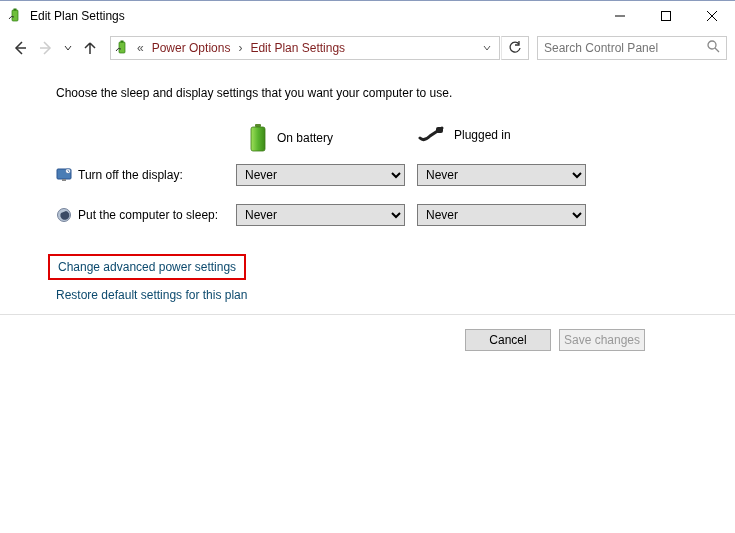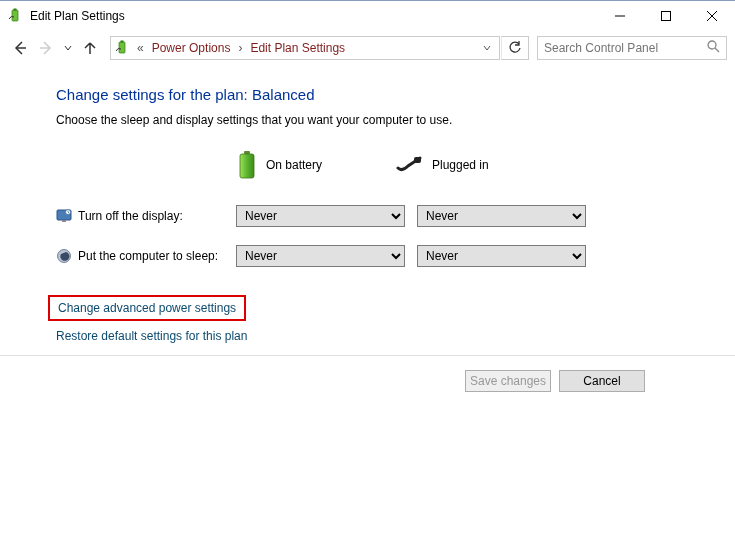--- a/index.html
+++ b/index.html
@@ -97,22 +97,23 @@
   margin-bottom: 10px;
 }
 .subtext {
   font-size: 12px;
   margin-bottom: 24px;
 }
 
 
 .modes-row {
   display: flex;
-  align-items: center;
-  margin-bottom: 26px;
+  align-items: flex-start;
+  margin-bottom: 12px;
+  gap: 11px;
 }
 .modes-row .indent { width: 180px; }
 .mode-col {
   display: flex; align-items: center;
   width: 160px;
   gap: 8px;
 }
 .battery-icon { width: 22px; height: 28px; }
 .plug-icon { width: 28px; height: 22px; }
 
@@ -258,21 +259,20 @@
     <span class="sicon">
       <svg width="13" height="13" viewBox="0 0 13 13">
           <circle cx="5" cy="5" r="4" fill="none" stroke="#888" stroke-width="1.3"></circle>
           <line x1="8" y1="8" x2="12" y2="12" stroke="#888" stroke-width="1.3"></line>
         </svg>
     </span>
   </div>
 </div>
 
 <div class="content">
-  <div class="h1">Change settings for the plan: Balanced</div>
   <div class="subtext">Choose the sleep and display settings that you want your computer to use.</div>
 
   <div class="modes-row">
     <div class="indent"></div>
     <div class="mode-col">
       <svg class="battery-icon" viewBox="0 0 22 28">
         <rect x="8" y="0" width="6" height="3" rx="1" fill="#5a8a2e"></rect>
         <rect x="4" y="3" width="14" height="24" rx="2" fill="url(#bg)" stroke="#3e7a18" stroke-width="0.8"></rect>
         <defs>
             <linearGradient id="bg" x1="0" x2="1">
@@ -330,16 +330,16 @@
     <div class="highlight-box">
       <span class="link">Change advanced power settings</span>
     </div>
     <br>
     <span class="link">Restore default settings for this plan</span>
   </div>
 
   <hr class="divider">
 
   <div class="button-row">
+    <button class="btn">Cancel</button>
     <button class="btn" disabled="">Save changes</button>
-    <button class="btn">Cancel</button>
   </div>
 </div>
 
 </body></html>

